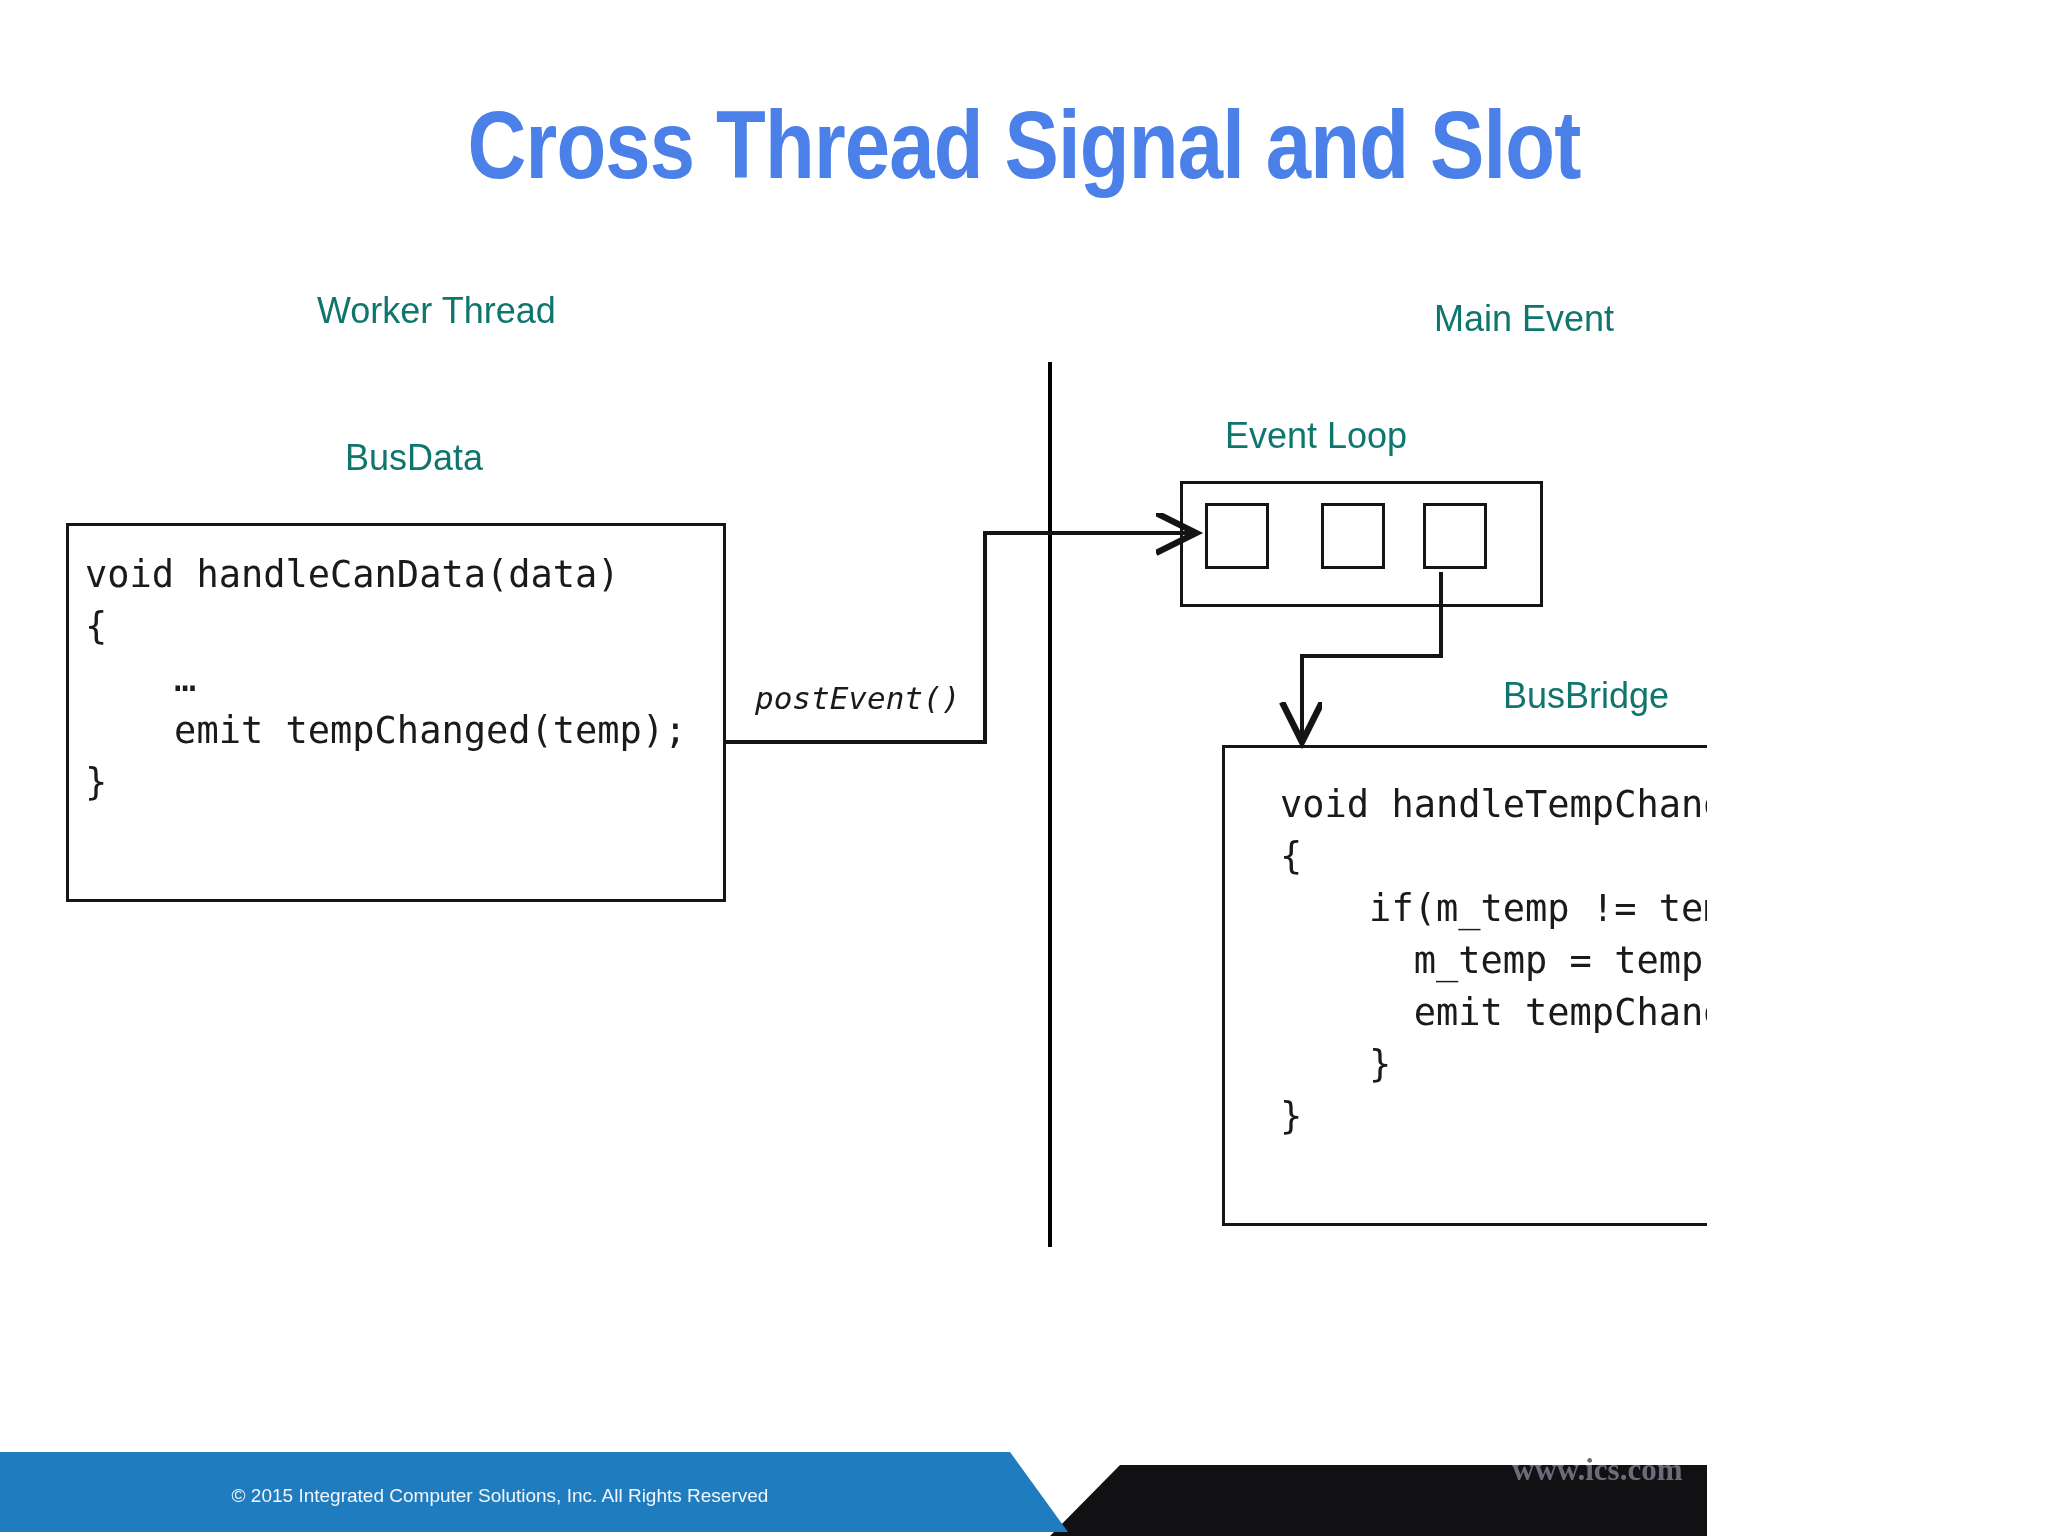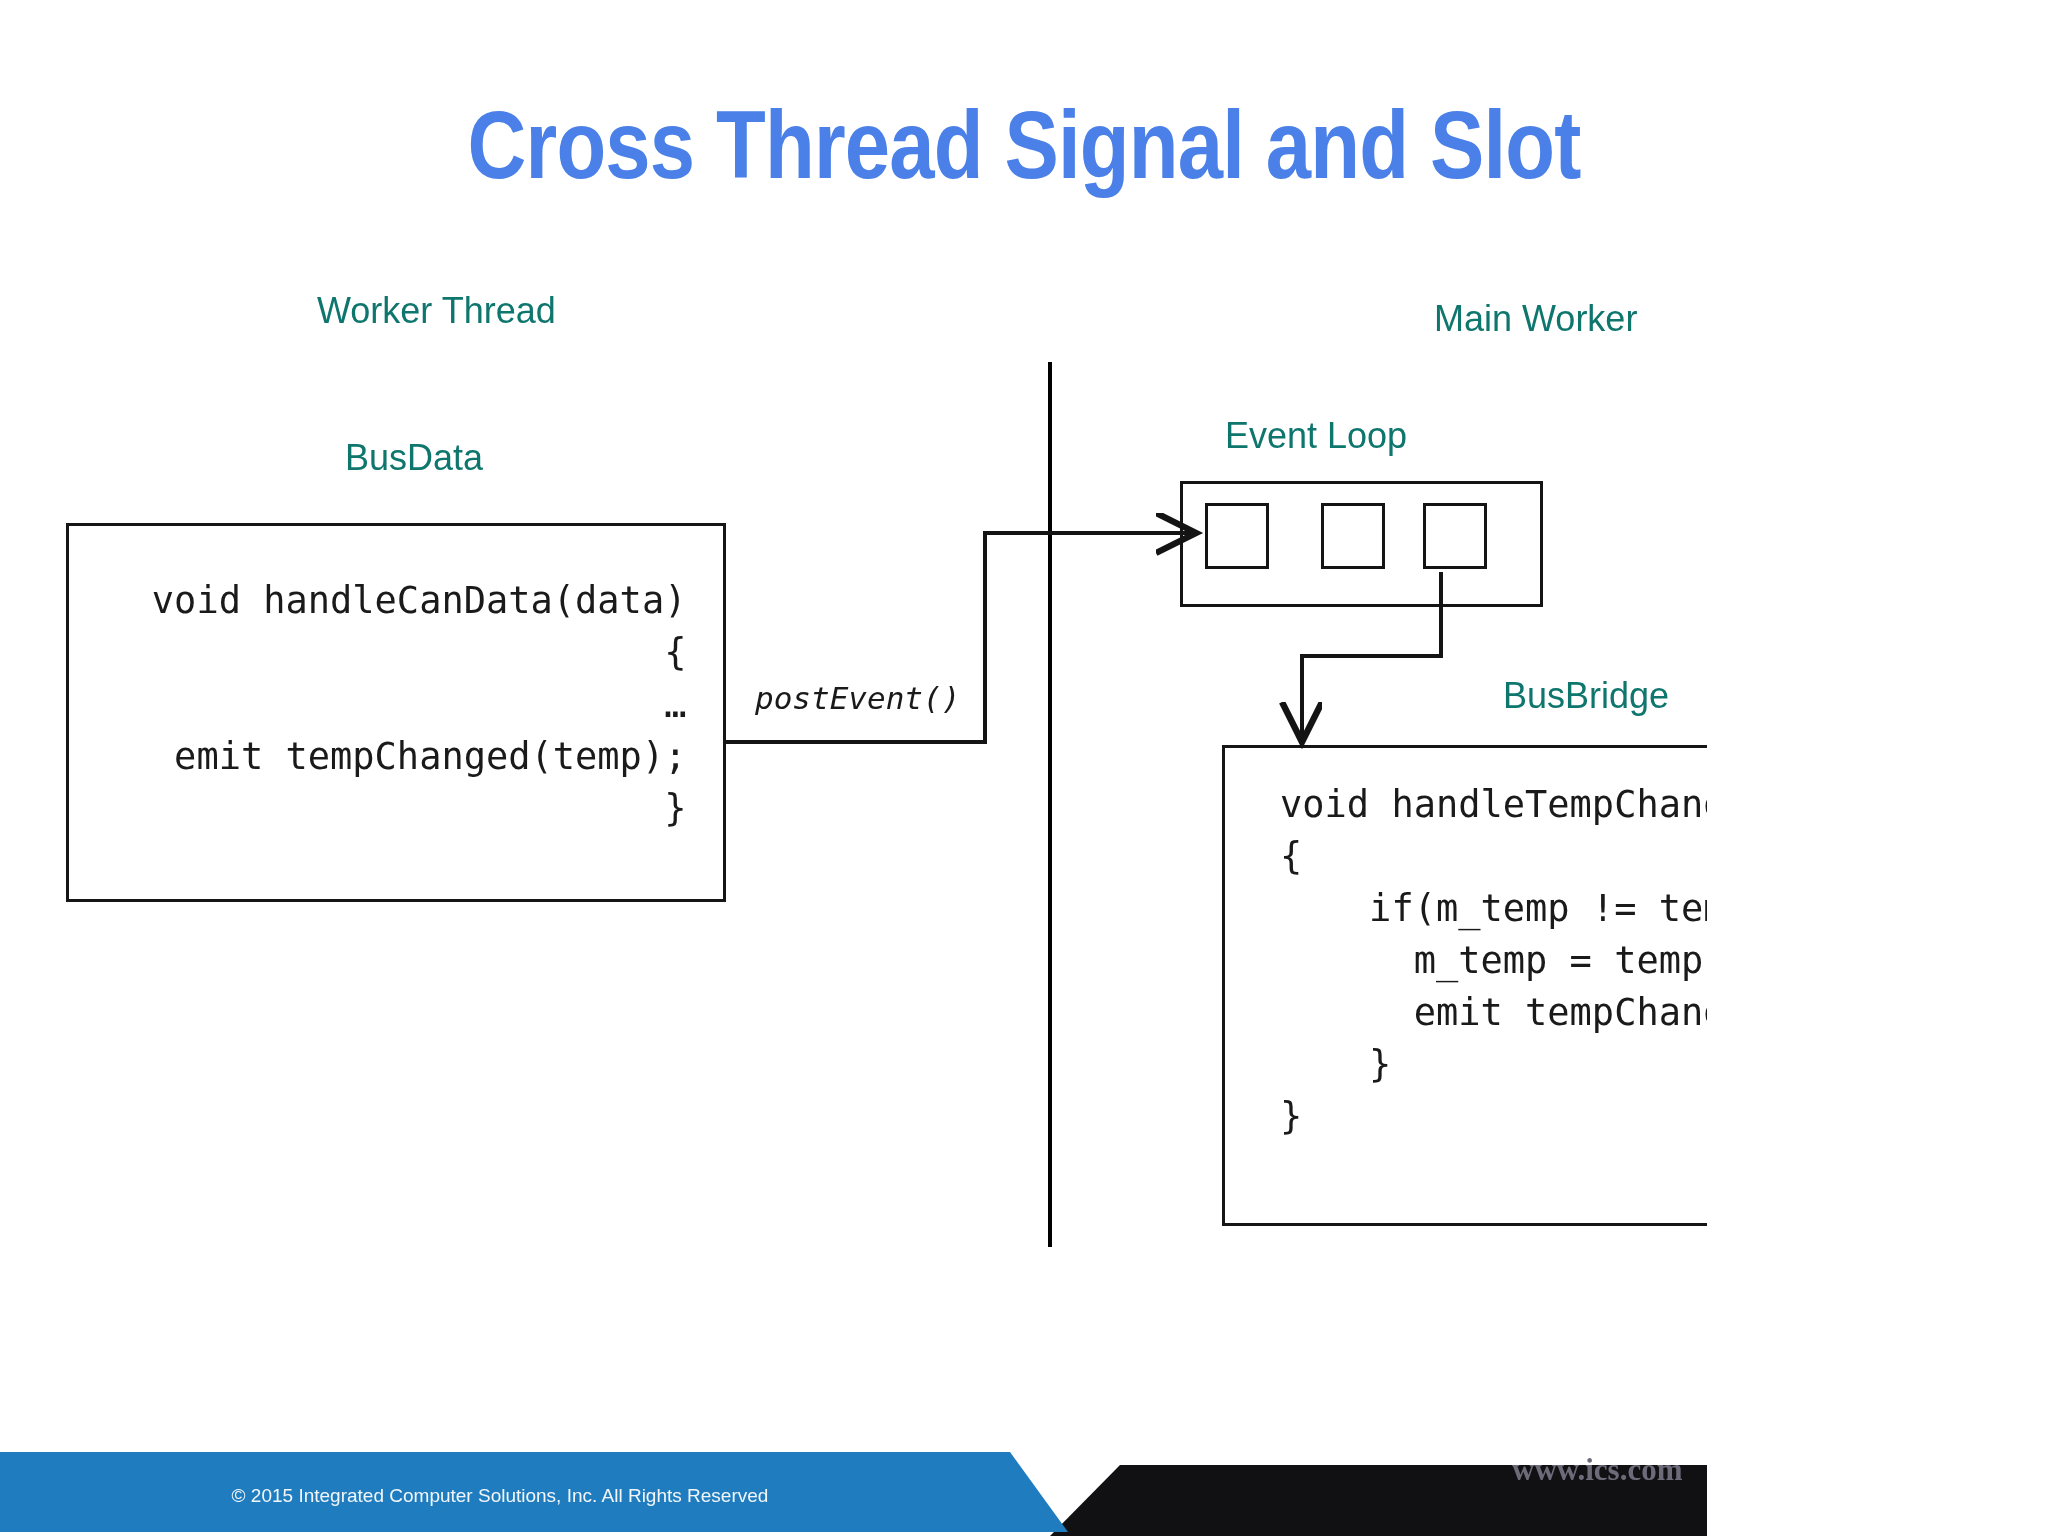--- a/index.html
+++ b/index.html
@@ -90,22 +90,21 @@
     position: absolute;
     font-family: "DejaVu Sans Mono", monospace;
     font-size: 37px;
     line-height: 52px;
     color: #1a1a1a;
     white-space: pre;
     letter-spacing: 0px;
   }
   #busdata-code {
     left: 85px;
-    top: 575px;
-    text-align: right;
+    top: 549px;
   }
   #busbridge-code {
     left: 1280px;
     top: 779px;
   }
 
   
   #event-loop-box {
     position: absolute;
     box-sizing: border-box;
@@ -227,21 +226,21 @@
 </style>
 </head>
 <body>
 
 <div id="slide">
 
   <div id="slide-title">Cross Thread Signal and Slot</div>
 
   <div class="label" id="label-worker-thread">Worker Thread</div>
 
-  <div class="label" id="label-main-thread">Main Worker</div>
+  <div class="label" id="label-main-thread">Main Event</div>
 
   <div id="thread-divider"></div>
 
   <div class="label" id="label-busdata">BusData</div>
 
   <div class="code-box" id="busdata-box"></div>
 
   <div class="code-text" id="busdata-code">void handleCanData(data)
 {
     …

